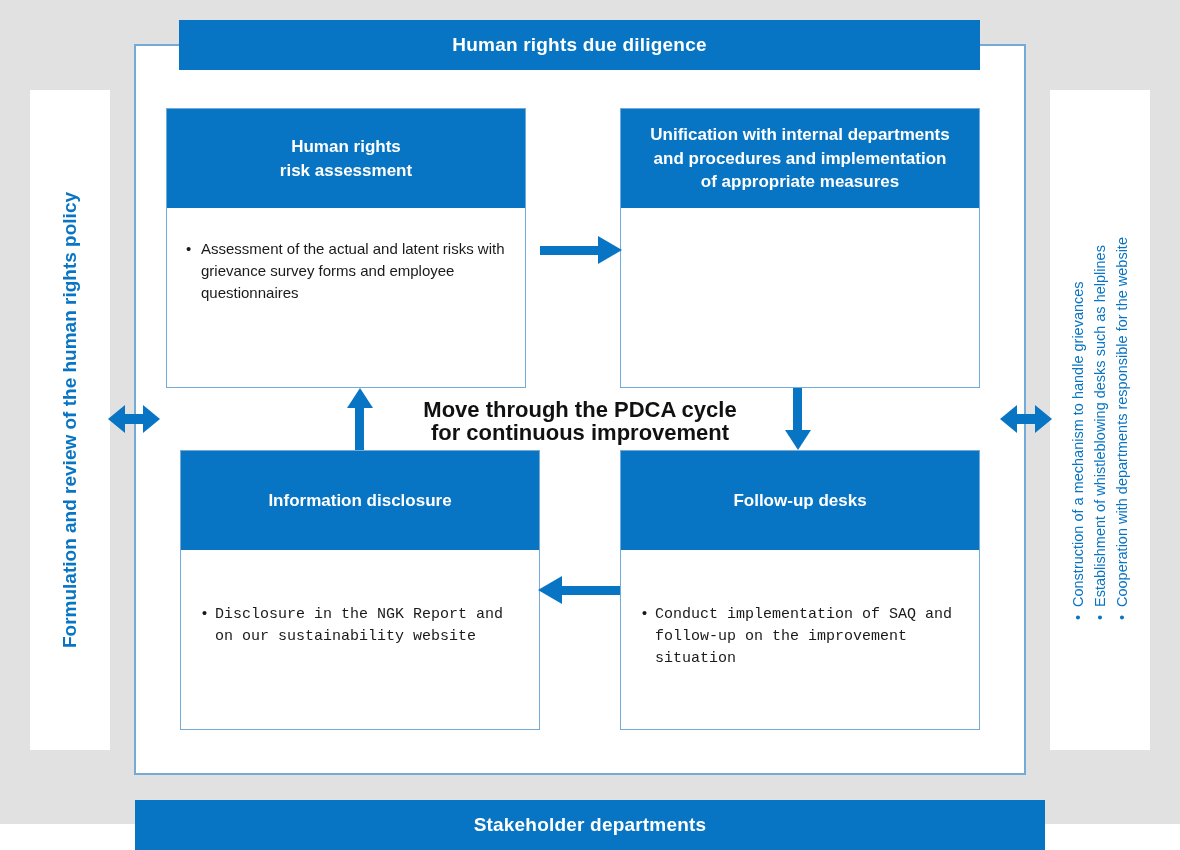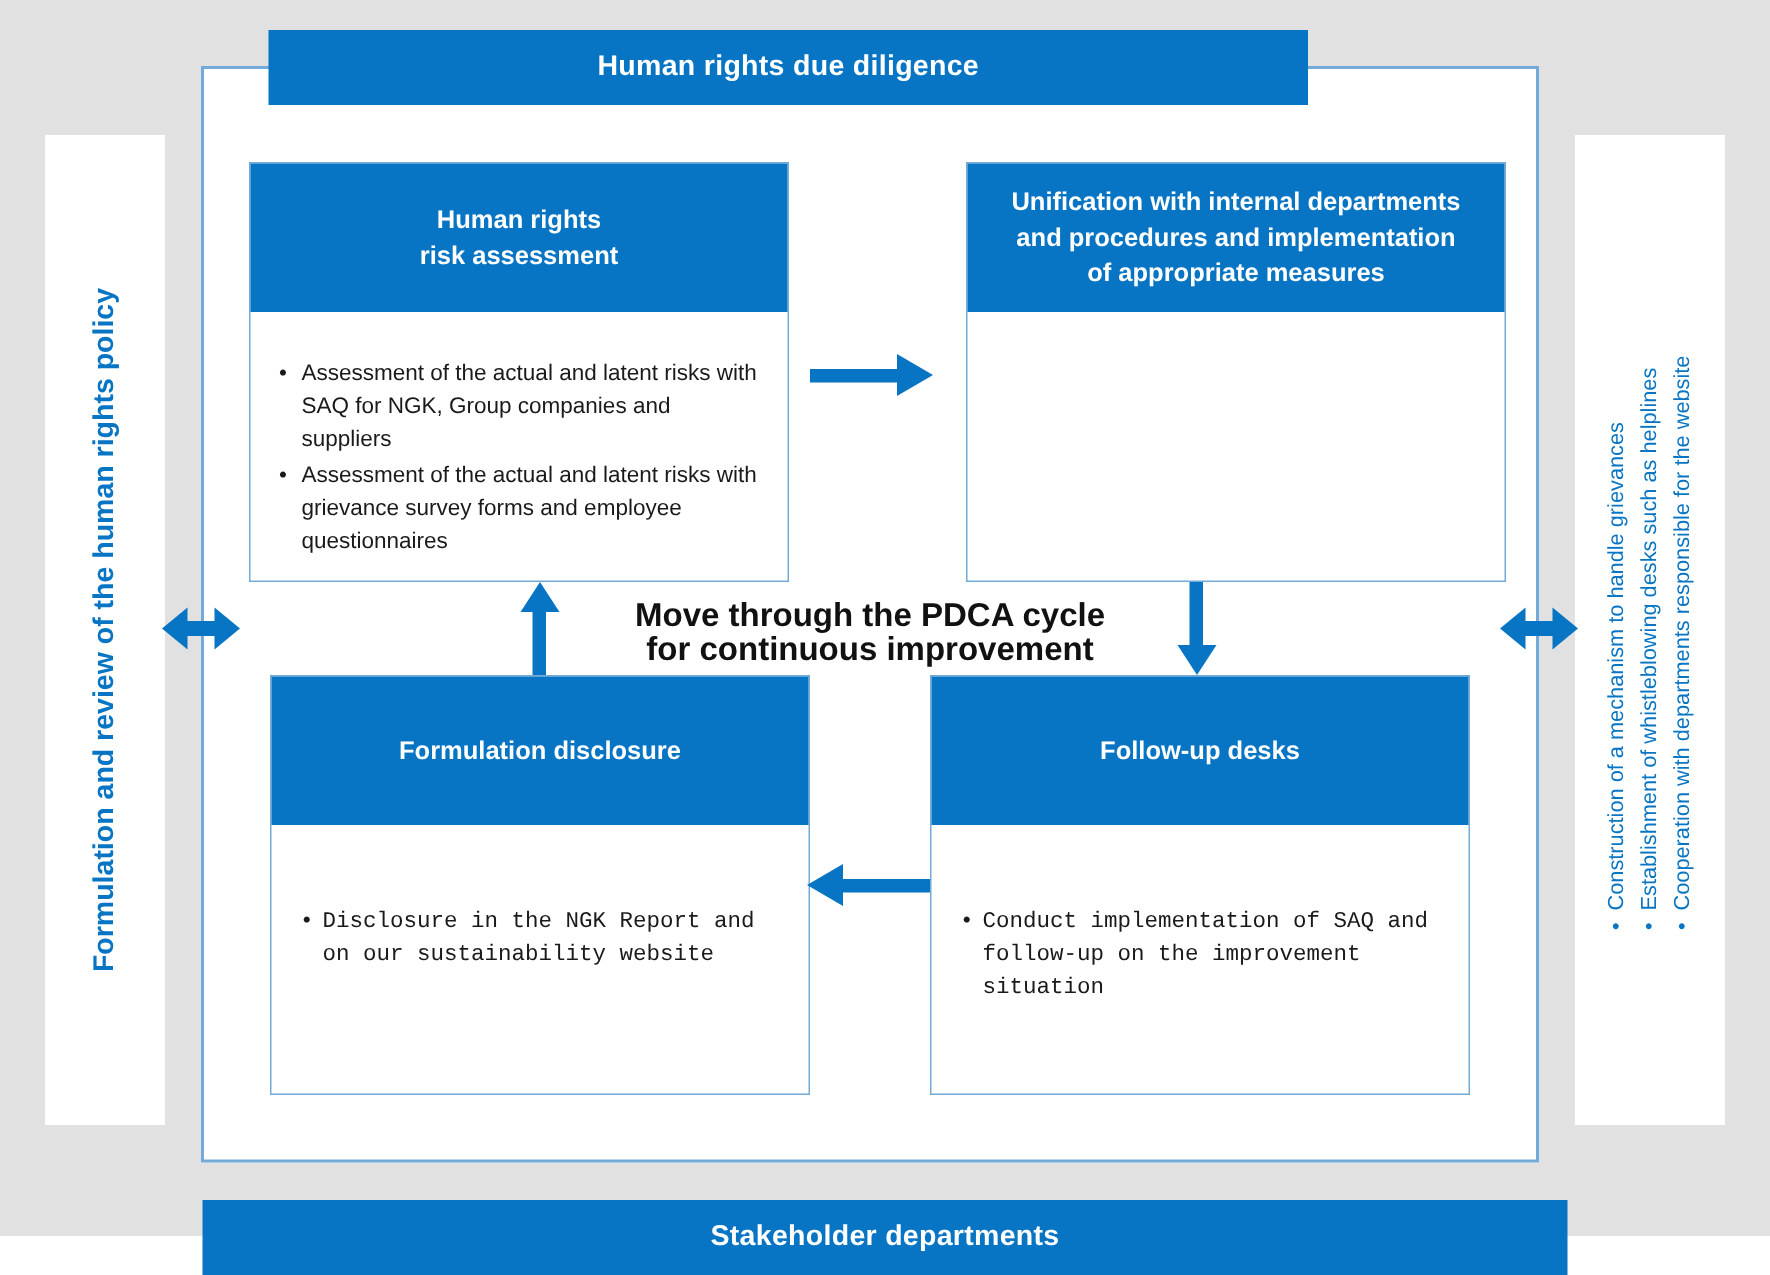--- a/index.html
+++ b/index.html
@@ -15,21 +15,21 @@
   }
   .white-strip{position:absolute;left:0;top:824px;width:1180px;height:26px;background:#fff;}
   .main-frame{
     position:absolute;left:134px;top:44px;width:892px;height:731px;
     background:#fff;border:2px solid var(--light-border);box-sizing:border-box;
   }
   .banner{
     position:absolute;background:var(--blue);color:#fff;font-weight:bold;font-size:19px;
     display:flex;align-items:center;justify-content:center;letter-spacing:.2px;
   }
-  #top-banner{left:179px;top:20px;width:693px;height:50px;}
+  #top-banner{left:179px;top:20px;width:801px;height:50px;}
   #bottom-banner{left:135px;top:800px;width:910px;height:50px;}
 
   .side-bar{position:absolute;background:#fff;}
   #left-bar{left:30px;top:90px;width:80px;height:660px;}
   #right-bar{left:1050px;top:90px;width:100px;height:660px;}
   .rot{
     position:absolute;left:50%;top:50%;
     display:flex;flex-direction:column;align-items:center;justify-content:center;
   }
   #left-bar .rot{
@@ -42,21 +42,21 @@
     padding-left:130px;box-sizing:border-box;
   }
   #right-bar .rot .vline{position:relative;padding-left:13px;line-height:22px;white-space:nowrap;}
   #right-bar .rot .vline::before{content:"\2022";position:absolute;left:0;}
 
   .box{
     position:absolute;width:360px;height:280px;background:#fff;
     border:1.5px solid var(--light-border);box-sizing:border-box;
   }
   #box-risk{left:166px;top:108px;}
-  #box-unification{left:644px;top:108px;}
+  #box-unification{left:620px;top:108px;}
   #box-disclosure{left:180px;top:450px;}
   #box-followup{left:620px;top:450px;}
   .box-header{
     height:99px;background:var(--blue);color:#fff;font-weight:bold;font-size:17px;
     display:flex;align-items:center;justify-content:center;text-align:center;
     white-space:pre-line;line-height:1.4;padding:0 8px;box-sizing:border-box;
   }
   ul.box-body{
     list-style:none;margin:0;padding:30px 16px 0 18px;
     font-size:15px;color:var(--ink);
@@ -120,33 +120,32 @@
       <div class="vline">Construction of a mechanism to handle grievances</div>
       <div class="vline">Establishment of whistleblowing desks such as helplines</div>
       <div class="vline">Cooperation with departments responsible for the website</div>
     </div>
   </div>
 
   <div class="box" id="box-risk">
     <div class="box-header">Human rights
 risk assessment</div>
     <ul class="box-body">
-      <li>Assessment of the actual and latent risks with SAQ for NGK, Group companies and suppliers</li>
       <li>Assessment of the actual and latent risks with grievance survey forms and employee questionnaires</li>
     </ul>
   </div>
 
   <div class="box" id="box-unification">
     <div class="box-header">Unification with internal departments
 and procedures and implementation
 of appropriate measures</div>
   </div>
 
   <div class="box" id="box-disclosure">
-    <div class="box-header">Formulation disclosure</div>
+    <div class="box-header">Information disclosure</div>
     <ul class="box-body">
       <li>Disclosure in the NGK Report and on our sustainability website</li>
     </ul>
   </div>
 
   <div class="box" id="box-followup">
     <div class="box-header">Follow-up desks</div>
     <ul class="box-body">
       <li>Conduct implementation of SAQ and follow-up on the improvement situation</li>
     </ul>

